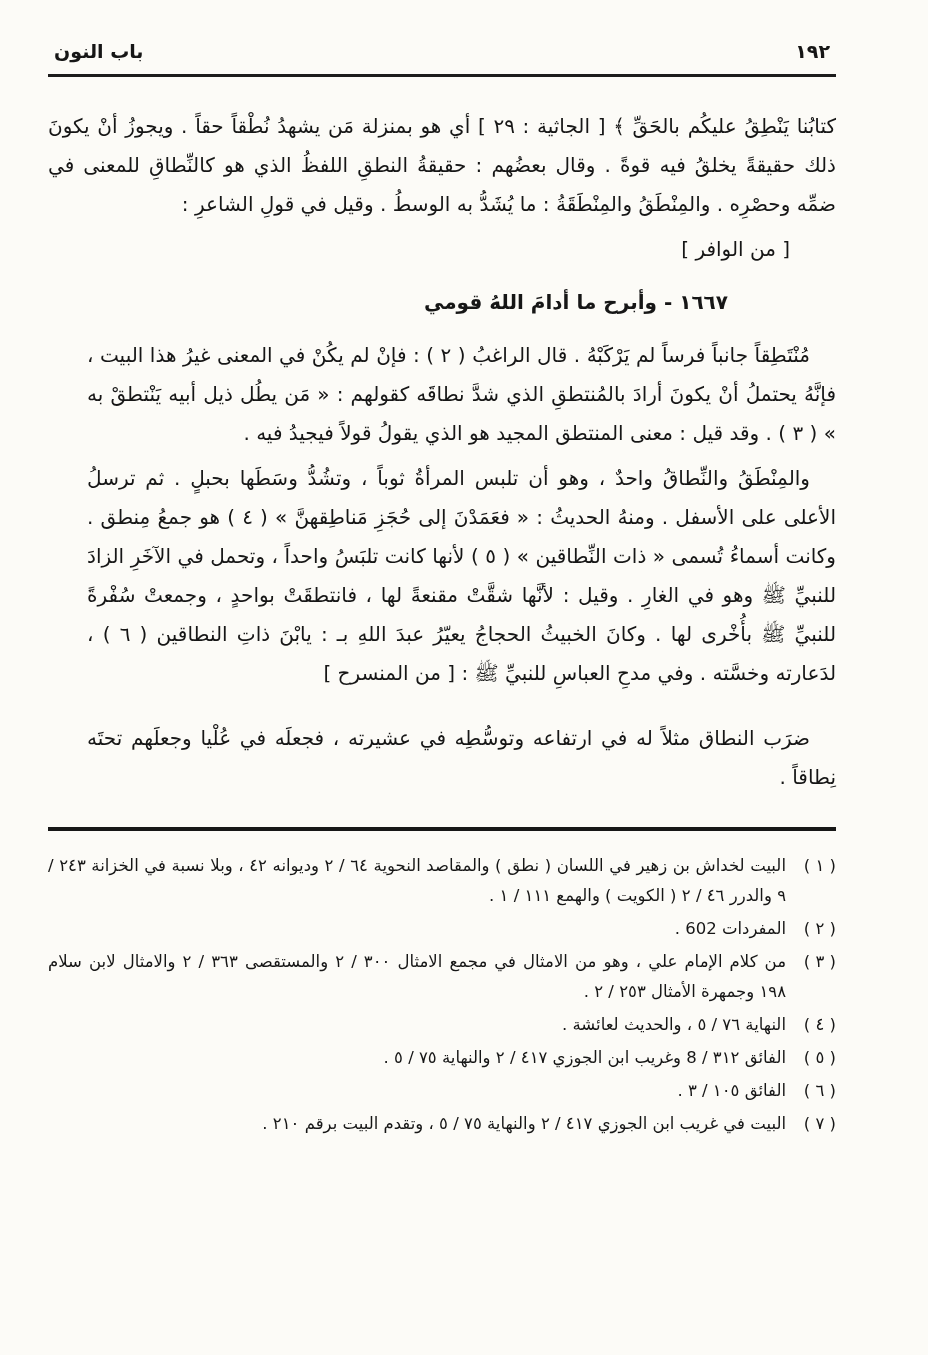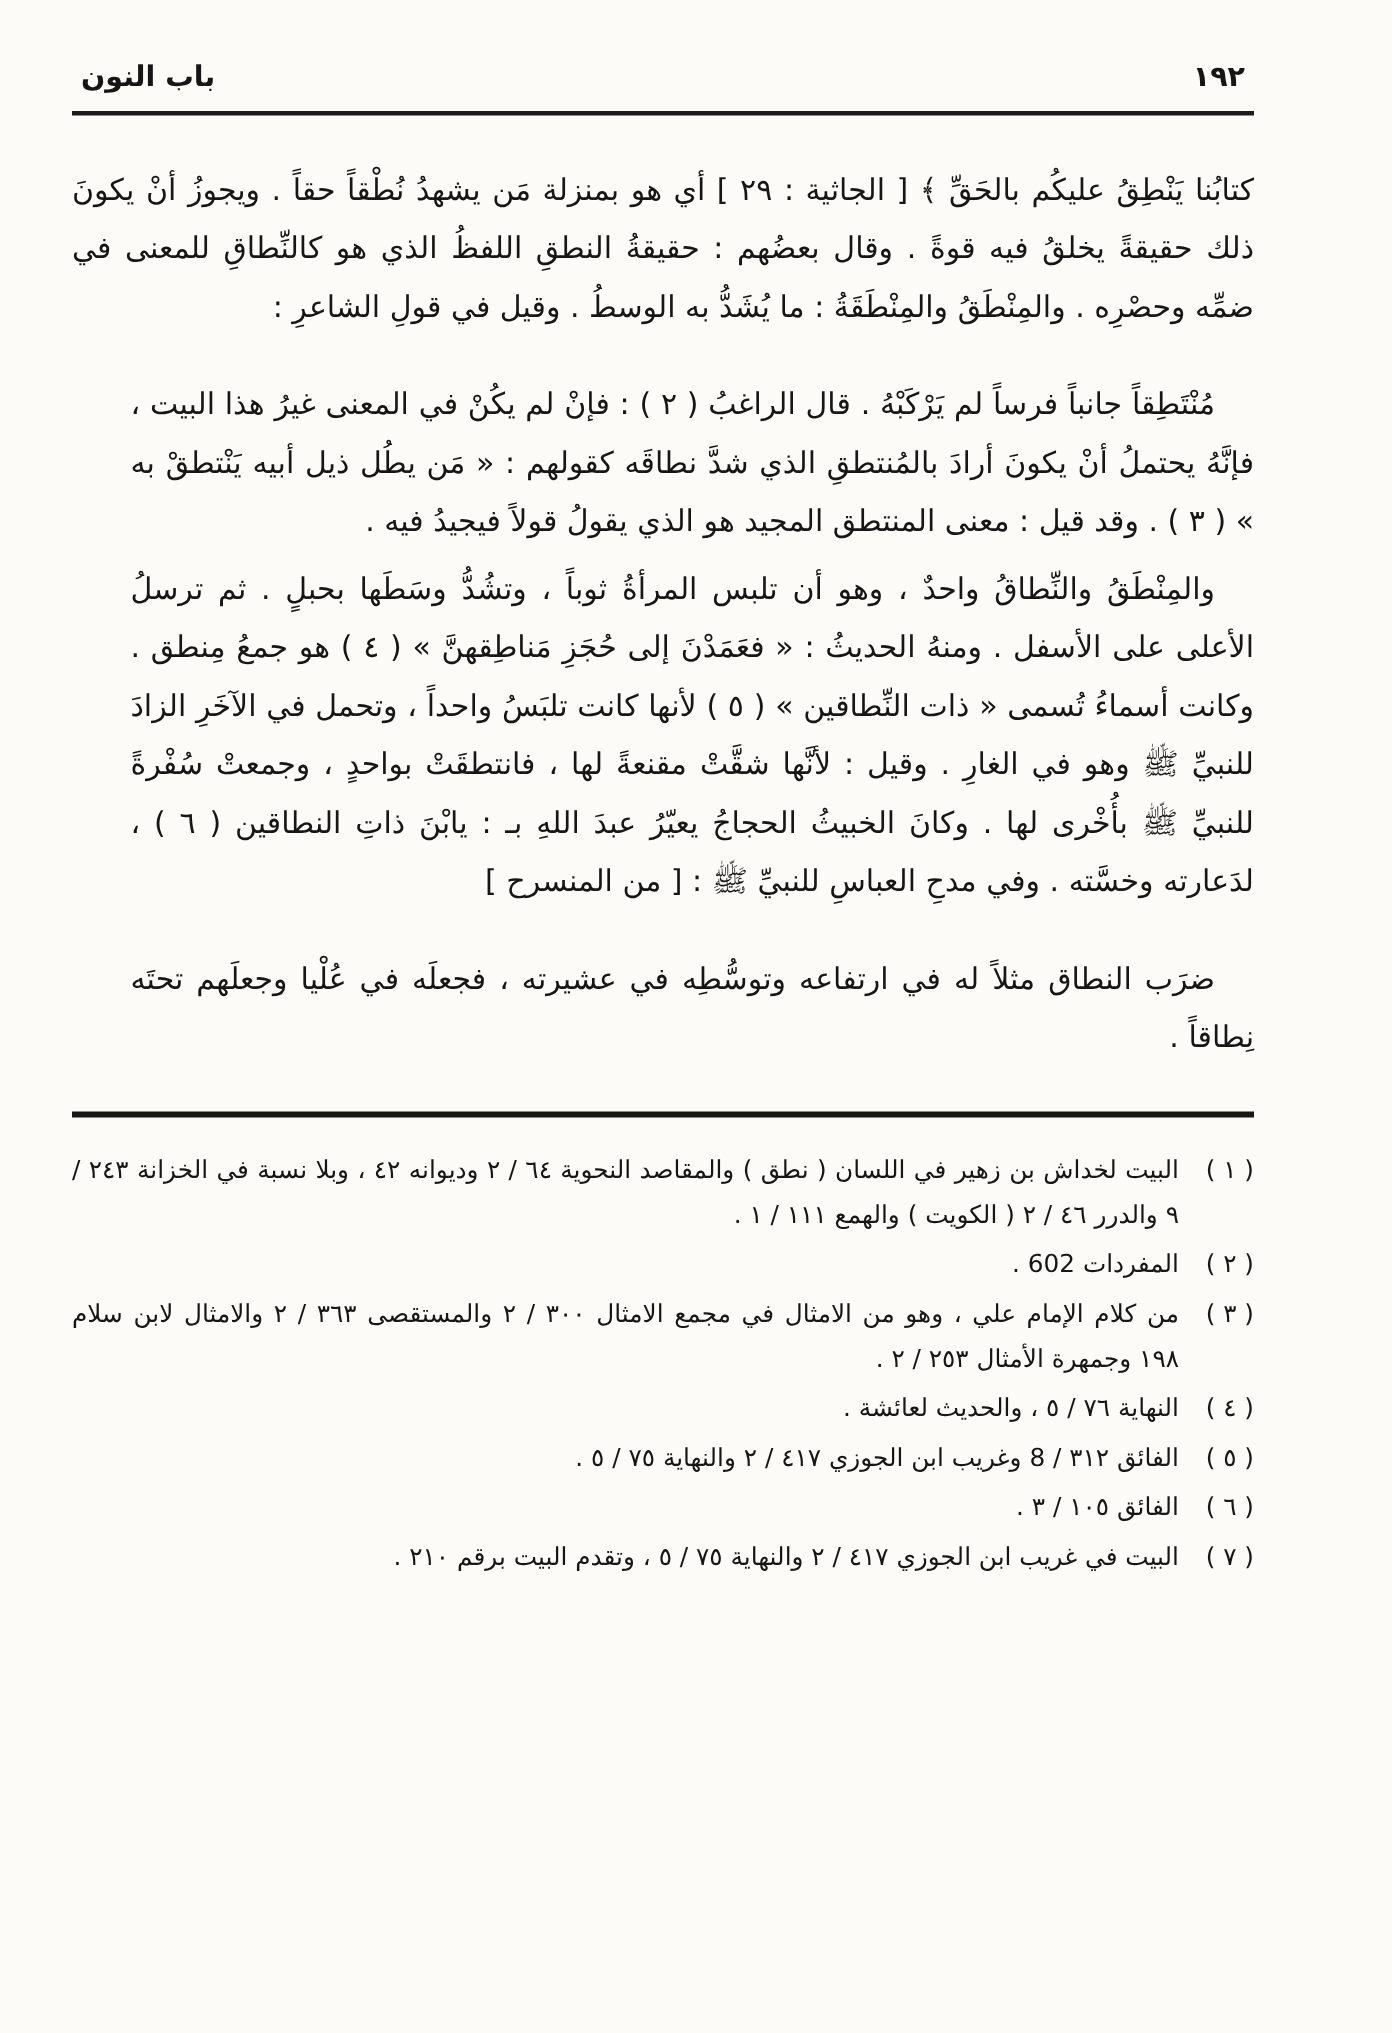--- a/index.html
+++ b/index.html
@@ -92,22 +92,24 @@
     <span class="page-number">١٩٢</span>
     <span class="chapter-title">باب النون</span>
   </header>
 
   <hr class="header-rule">
 
   <main class="body-text">
 
     <p class="para">كتابُنا يَنْطِقُ عليكُم بالحَقِّ ﴾ [ الجاثية : ٢٩ ] أي هو بمنزلة مَن يشهدُ نُطْقاً حقاً . ويجوزُ أنْ يكونَ ذلك حقيقةً يخلقُ فيه قوةً . وقال بعضُهم : حقيقةُ النطقِ اللفظُ الذي هو كالنِّطاقِ للمعنى في ضمِّه وحصْرِه . والمِنْطَقُ والمِنْطَقَةُ : ما يُشَدُّ به الوسطُ . وقيل في قولِ الشاعرِ :</p>
 
+    <p class="meter-line">[ من الوافر ]</p>
 
     <div class="verse">
+      <span class="hemistich">١٦٦٧ - وأبرح ما أدامَ اللهُ قومي</span>
     </div>
 
     <p class="para indented">مُنْتَطِقاً جانباً فرساً لم يَرْكَبْهُ . قال الراغبُ ( ٢ ) : فإنْ لم يكُنْ في المعنى غيرُ هذا البيت ، فإنَّهُ يحتملُ أنْ يكونَ أرادَ بالمُنتطقِ الذي شدَّ نطاقَه كقولهم : « مَن يطُل ذيل أبيه يَنْتطقْ به » ( ٣ ) . وقد قيل : معنى المنتطق المجيد هو الذي يقولُ قولاً فيجيدُ فيه .</p>
 
     <p class="para indented">والمِنْطَقُ والنِّطاقُ واحدٌ ، وهو أن تلبس المرأةُ ثوباً ، وتشُدُّ وسَطَها بحبلٍ . ثم ترسلُ الأعلى على الأسفل . ومنهُ الحديثُ : « فعَمَدْنَ إلى حُجَزِ مَناطِقهنَّ » ( ٤ ) هو جمعُ مِنطق . وكانت أسماءُ تُسمى « ذات النِّطاقين » ( ٥ ) لأنها كانت تلبَسُ واحداً ، وتحمل في الآخَرِ الزادَ للنبيِّ ﷺ وهو في الغارِ . وقيل : لأنَّها شقَّتْ مقنعةً لها ، فانتطقَتْ بواحدٍ ، وجمعتْ سُفْرةً للنبيِّ ﷺ بأُخْرى لها . وكانَ الخبيثُ الحجاجُ يعيّرُ عبدَ اللهِ بـ : يابْنَ ذاتِ النطاقين ( ٦ ) ، لدَعارته وخسَّته . وفي مدحِ العباسِ للنبيِّ ﷺ : [ من المنسرح ]</p>
 
     <div class="verse">
     </div>
 
     <p class="para indented">ضرَب النطاق مثلاً له في ارتفاعه وتوسُّطِه في عشيرته ، فجعلَه في عُلْيا وجعلَهم تحتَه نِطاقاً .</p>

